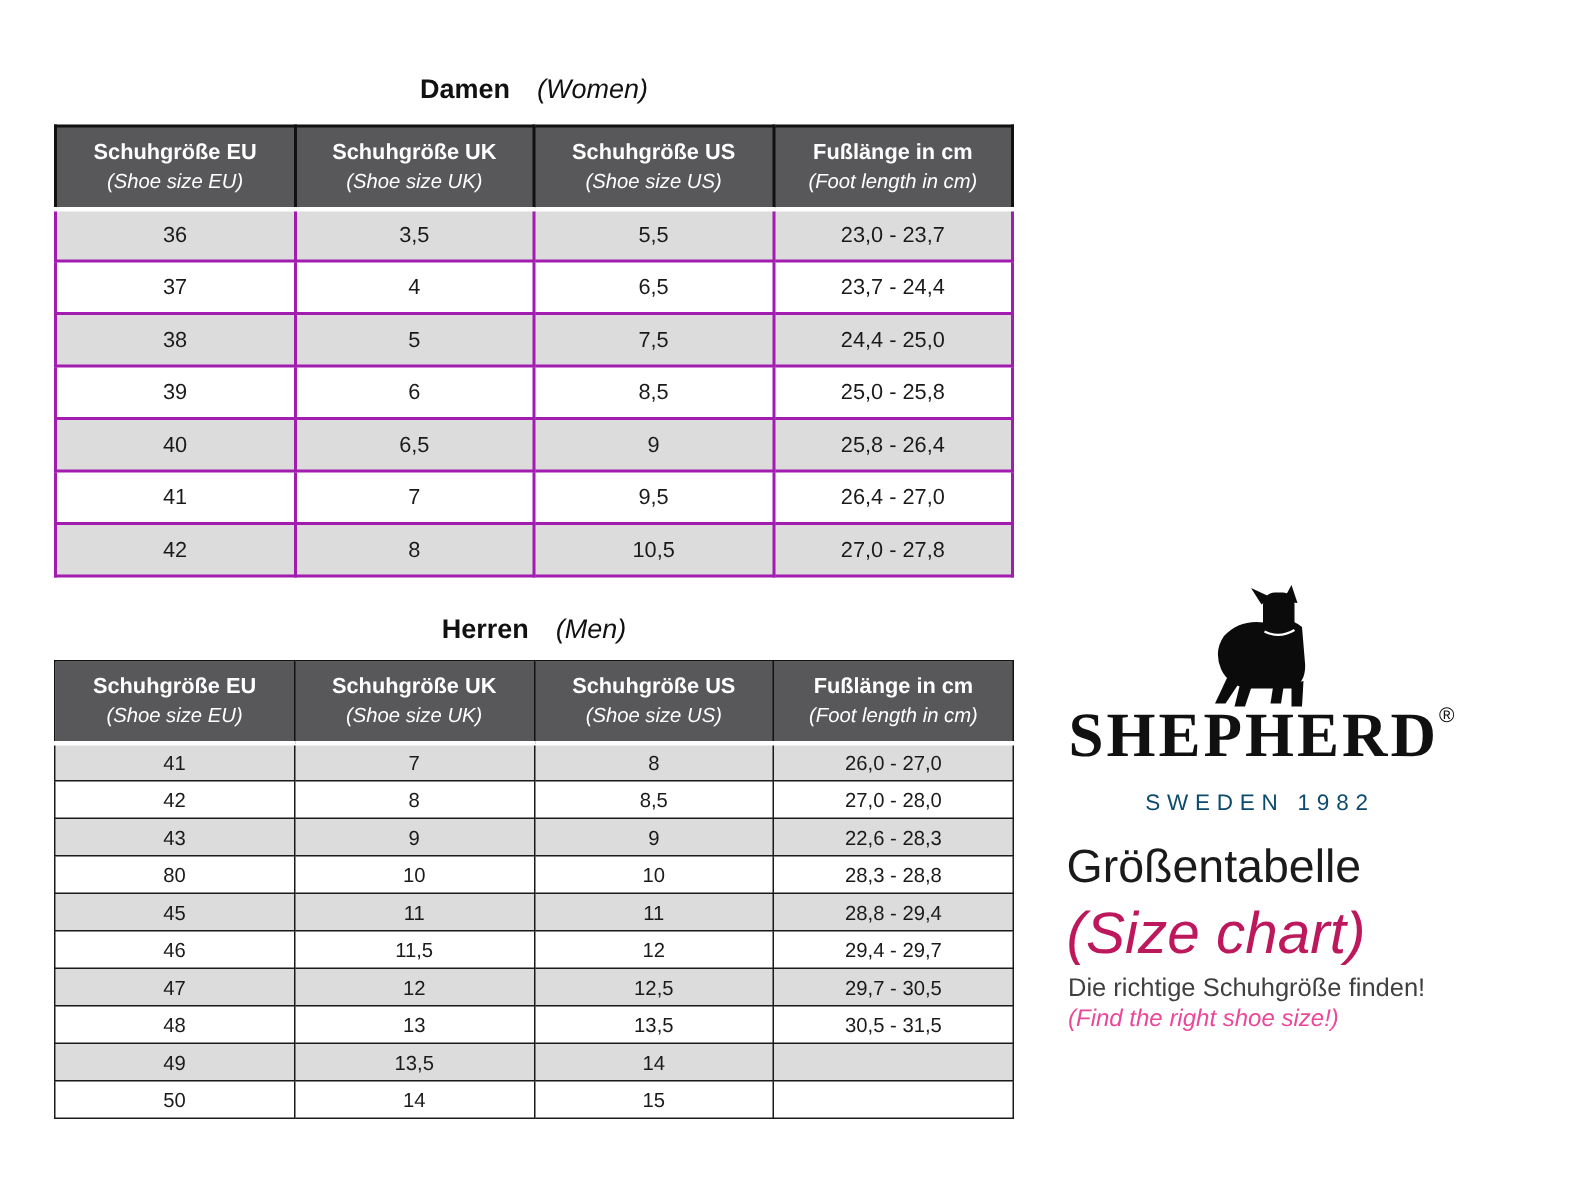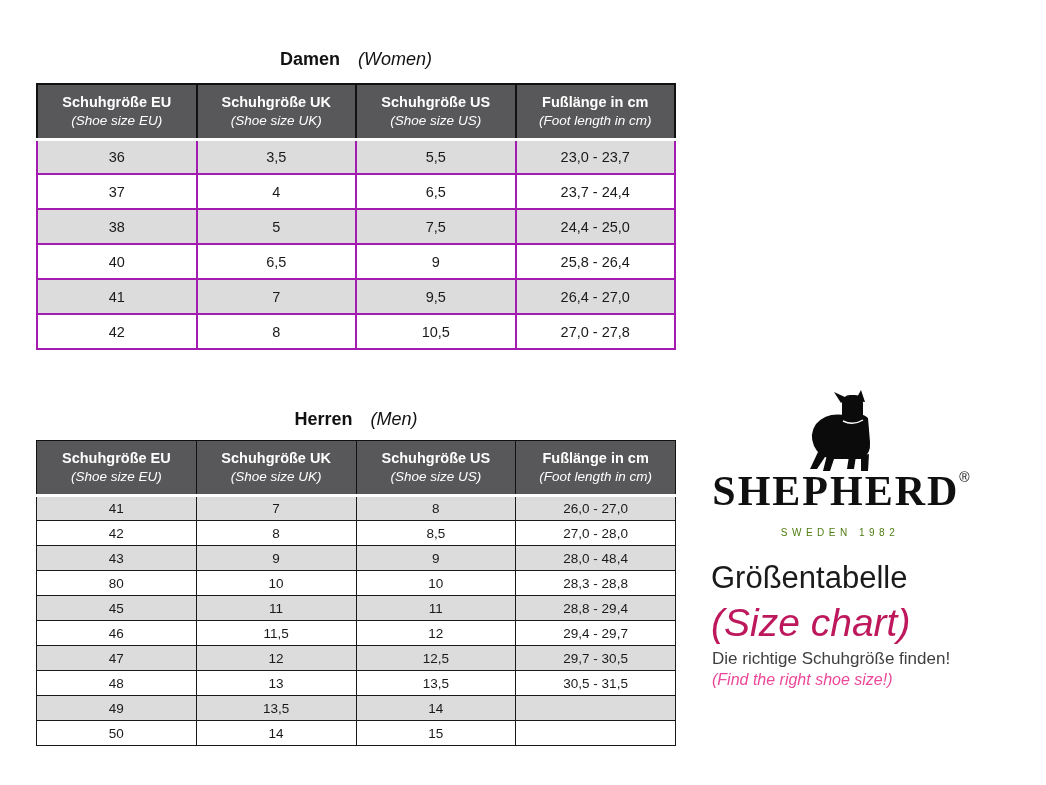--- a/index.html
+++ b/index.html
@@ -76,22 +76,22 @@
     color:#101010; white-space:nowrap; line-height:1.1;
   }
   .logotype .reg {
     font-family:"Liberation Sans", sans-serif;
     font-weight:400; font-size:14px; letter-spacing:0;
     vertical-align:23px;
   }
   .tagline {
     position:absolute; left:709px; top:527px; width:262px;
     text-align:center;
-    font-size:10px; letter-spacing:4.5px; font-weight:500;
-    color:#4d7c0f; white-space:nowrap;
+    font-size:15px; letter-spacing:4.5px; font-weight:500;
+    color:#0c4a6e; white-space:nowrap;
   }
   .heading-de {
     position:absolute; left:711px; top:560px;
     font-size:31px; font-weight:400; color:#1a1a1a; line-height:1.15;
   }
   .heading-en {
     position:absolute; left:711px; top:601px;
     font-size:39px; font-style:italic; font-weight:400; color:#be185d; line-height:1.15;
   }
   .sub-de {
@@ -135,20 +135,26 @@
           <td>6,5</td>
           <td>23,7 - 24,4</td>
         </tr>
         <tr>
           <td>38</td>
           <td>5</td>
           <td>7,5</td>
           <td>24,4 - 25,0</td>
         </tr>
         <tr>
+          <td>39</td>
+          <td>6</td>
+          <td>8,5</td>
+          <td>25,0 - 25,8</td>
+        </tr>
+        <tr>
           <td>40</td>
           <td>6,5</td>
           <td>9</td>
           <td>25,8 - 26,4</td>
         </tr>
         <tr>
           <td>41</td>
           <td>7</td>
           <td>9,5</td>
           <td>26,4 - 27,0</td>
@@ -186,21 +192,21 @@
         <tr>
           <td>42</td>
           <td>8</td>
           <td>8,5</td>
           <td>27,0 - 28,0</td>
         </tr>
         <tr>
           <td>43</td>
           <td>9</td>
           <td>9</td>
-          <td>28,0 - 48,4</td>
+          <td>22,6 - 28,3</td>
         </tr>
         <tr>
           <td>80</td>
           <td>10</td>
           <td>10</td>
           <td>28,3 - 28,8</td>
         </tr>
         <tr>
           <td>45</td>
           <td>11</td>

